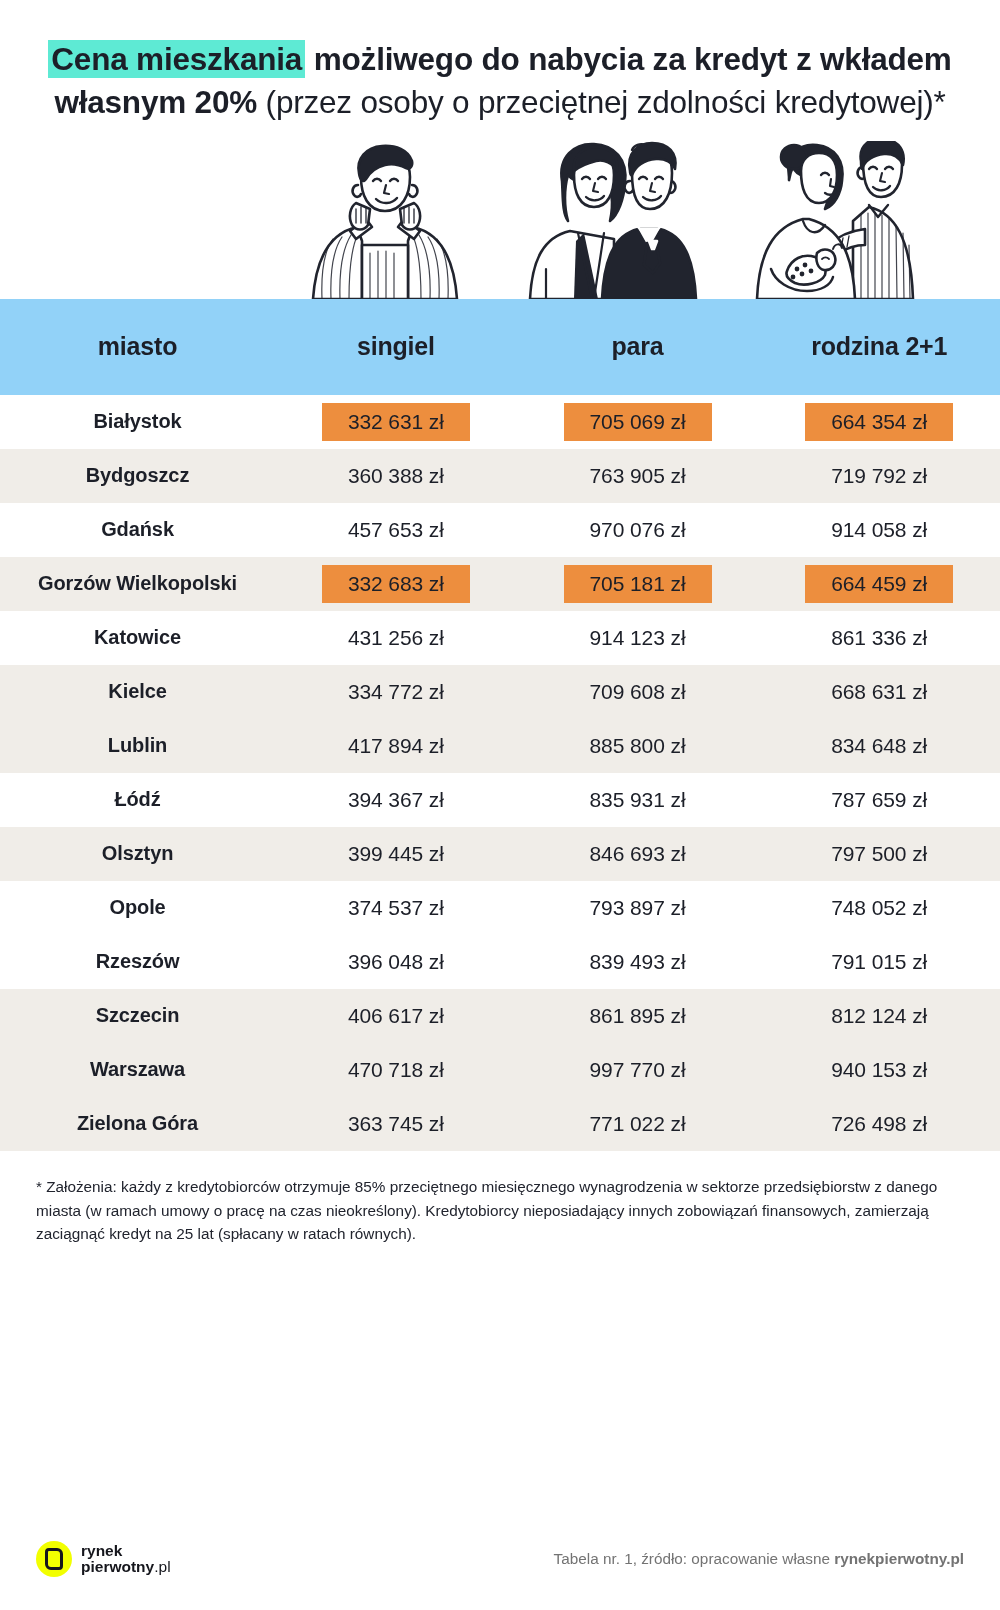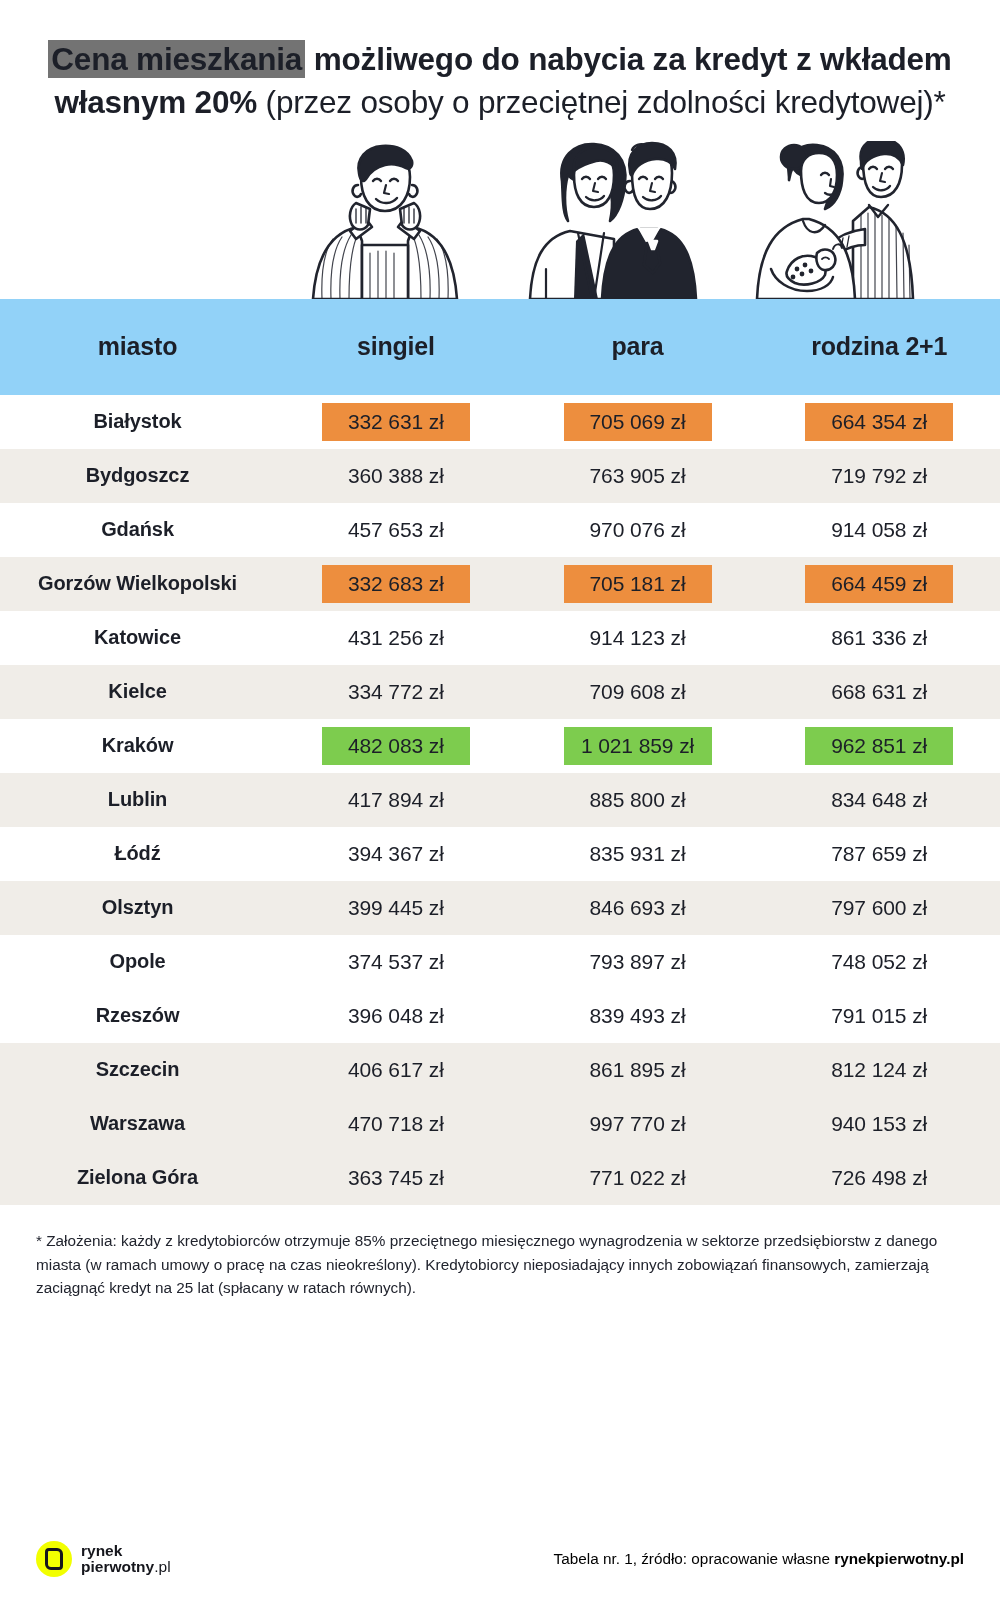--- a/index.html
+++ b/index.html
@@ -26,21 +26,21 @@
     text-align: center;
   }
   .title {
     font-size: 31.5px;
     line-height: 1.38;
     font-weight: 700;
     letter-spacing: -0.2px;
     color: #1C1F28;
   }
   .title .hl {
-    background: #737373;
+    background: #5eead4;
     padding: 1px 3px;
     font-weight: 700;
   }
   .title .light {
     font-weight: 400;
   }
 
   
   .illus-row {
     position: relative;
@@ -154,21 +154,21 @@
   .brand-text {
     font-size: 15.5px;
     line-height: 1.04;
     font-weight: 700;
     color: #15161C;
   }
   .brand-text .suffix { font-weight: 400; }
 
   .source {
     font-size: 15.3px;
-    color: #000000;
+    color: #737373;
   }
   .source b { font-weight: 700; }
 </style>
 </head>
 <body>
 
 <div class="page">
 
   <div class="title-wrap">
     <h1 class="title"><span class="hl">Cena mieszkania</span><span> możliwego do nabycia za kredyt z wkładem własnym 20%</span><span class="light"> (przez osoby o przeciętnej zdolności kredytowej)*</span></h1>
@@ -378,43 +378,37 @@
           <td><span class="chip plain">431 256 zł</span></td>
           <td><span class="chip plain">914 123 zł</span></td>
           <td><span class="chip plain">861 336 zł</span></td>
         </tr>
         <tr class="even">
           <td class="city">Kielce</td>
           <td><span class="chip plain">334 772 zł</span></td>
           <td><span class="chip plain">709 608 zł</span></td>
           <td><span class="chip plain">668 631 zł</span></td>
         </tr>
-        <tr class="odd">
-          <td class="city">Kraków</td>
-          <td><span class="chip green">482 083 zł</span></td>
-          <td><span class="chip green">1 021 859 zł</span></td>
-          <td><span class="chip green">962 851 zł</span></td>
-        </tr>
         <tr class="even">
           <td class="city">Lublin</td>
           <td><span class="chip plain">417 894 zł</span></td>
           <td><span class="chip plain">885 800 zł</span></td>
           <td><span class="chip plain">834 648 zł</span></td>
         </tr>
         <tr class="odd">
           <td class="city">Łódź</td>
           <td><span class="chip plain">394 367 zł</span></td>
           <td><span class="chip plain">835 931 zł</span></td>
           <td><span class="chip plain">787 659 zł</span></td>
         </tr>
         <tr class="even">
           <td class="city">Olsztyn</td>
           <td><span class="chip plain">399 445 zł</span></td>
           <td><span class="chip plain">846 693 zł</span></td>
-          <td><span class="chip plain">797 600 zł</span></td>
+          <td><span class="chip plain">797 500 zł</span></td>
         </tr>
         <tr class="odd">
           <td class="city">Opole</td>
           <td><span class="chip plain">374 537 zł</span></td>
           <td><span class="chip plain">793 897 zł</span></td>
           <td><span class="chip plain">748 052 zł</span></td>
         </tr>
         <tr class="odd">
           <td class="city">Rzeszów</td>
           <td><span class="chip plain">396 048 zł</span></td>

